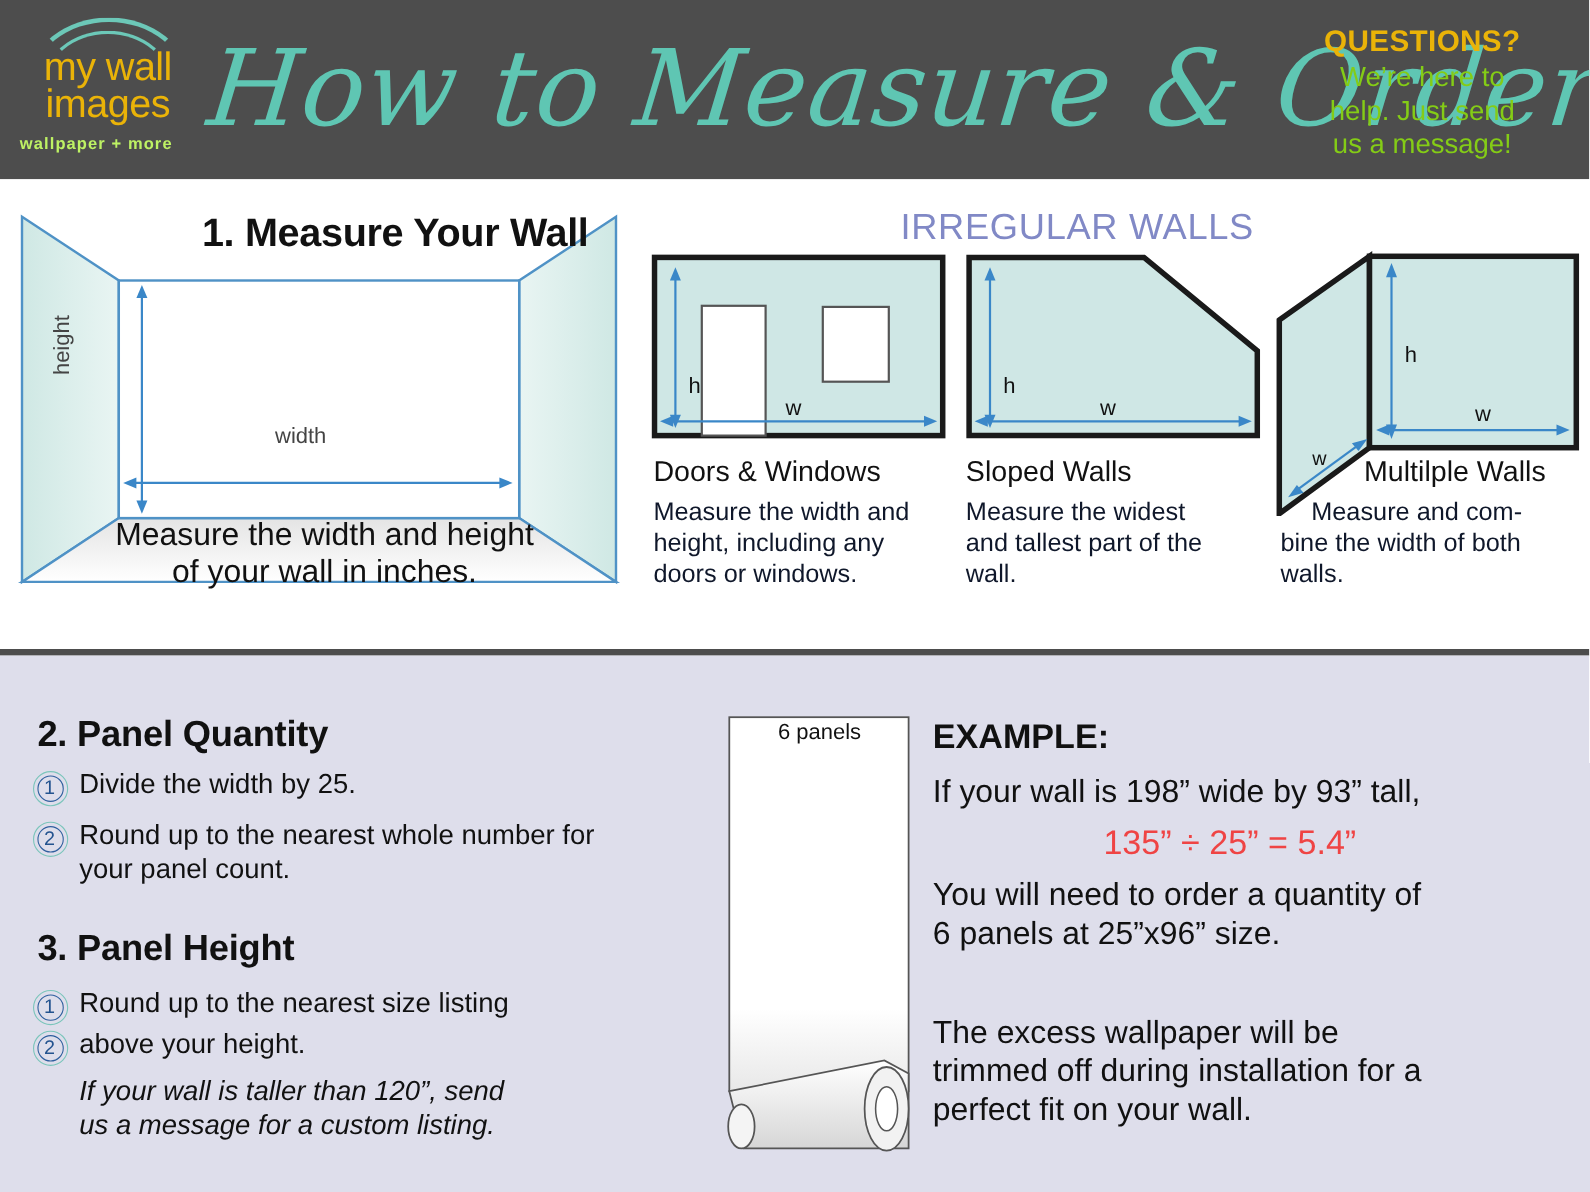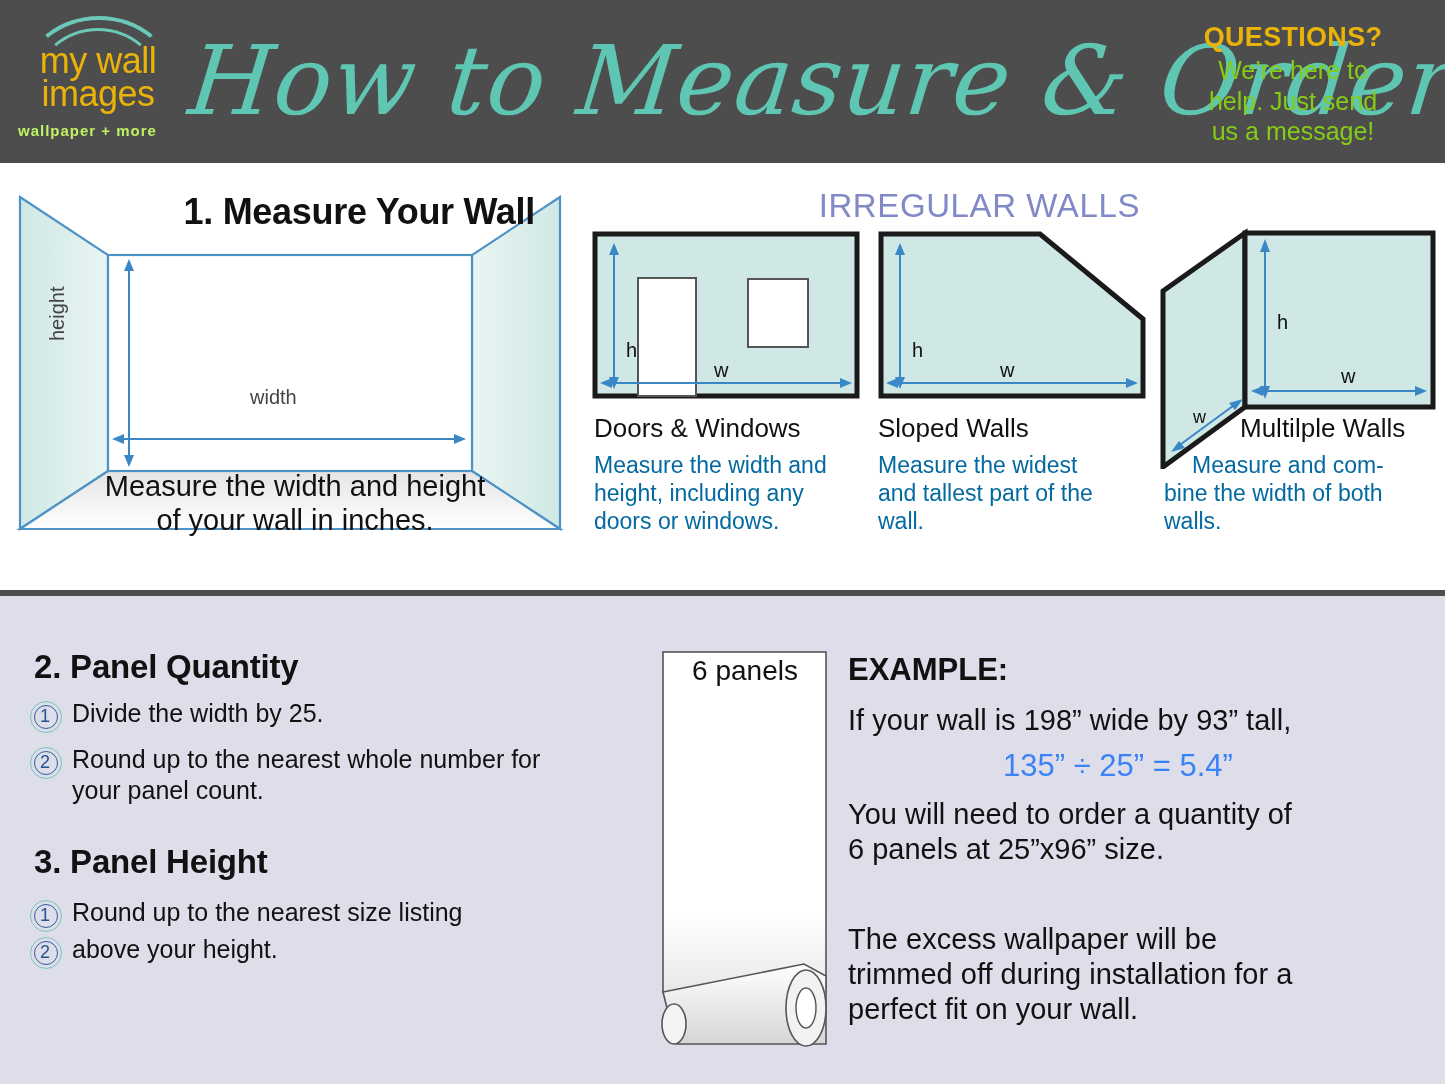--- a/index.html
+++ b/index.html
@@ -159,21 +159,21 @@
 
   .diagram-caption-title {
     position: absolute;
     font-size: 26px;
     color: #111;
   }
   .diagram-caption-body {
     position: absolute;
     font-size: 23px;
     line-height: 1.22;
-    color: #0369a1;
+    color: #0f172a;
   }
 
   
   .bottom-section {
     position: absolute;
     left: 0; top: 596px;
     width: 1445px;
     height: 488px;
     background: #dedeeb;
   }
@@ -236,21 +236,21 @@
 
   .roll {
     position: absolute;
     left: 654px; top: 646px;
   }
   .roll-label {
     position: absolute;
     left: 660px; top: 655px;
     width: 170px;
     text-align: center;
-    font-size: 28px;
+    font-size: 20px;
     color: #111;
   }
 
   .example-head {
     position: absolute;
     left: 848px; top: 652px;
     font-size: 31px;
     font-weight: 700;
     color: #111;
   }
@@ -259,21 +259,21 @@
     font-size: 29px;
     line-height: 1.2;
     color: #111;
   }
   .ex-eq {
     position: absolute;
     left: 848px; top: 748px;
     width: 540px;
     text-align: center;
     font-size: 31px;
-    color: #3b82f6;
+    color: #ef4444;
   }
 </style>
 </head>
 <body>
 
 <div id="page">
 
   <div class="header">
 
     <div class="logo-wrap">
@@ -447,20 +447,24 @@
 
   <div class="bullet-row" style="left:30px;top:934px;width:530px;">
     <span class="bullet-circle">
       <span class="ring-outer"></span>
       <span class="ring-inner"></span>
       <span class="num">2</span>
     </span>
     <span class="bullet-text">above your height.</span>
   </div>
 
+  <div class="italic-note" style="left:72px;top:977px;">
+    <div>If your wall is taller than 120”, send</div>
+    <div>us a message for a custom listing.</div>
+  </div>
 
   <svg class="roll" width="200" height="420">
     <defs>
       <linearGradient id="sheetG" x1="0" y1="0" x2="0" y2="1">
         <stop offset="0%" stop-color="#ffffff"></stop>
         <stop offset="78%" stop-color="#ffffff"></stop>
         <stop offset="100%" stop-color="#e8e8e8"></stop>
       </linearGradient>
       <linearGradient id="rollG" x1="0" y1="0" x2="0" y2="1">
         <stop offset="0%" stop-color="#ffffff"></stop>

